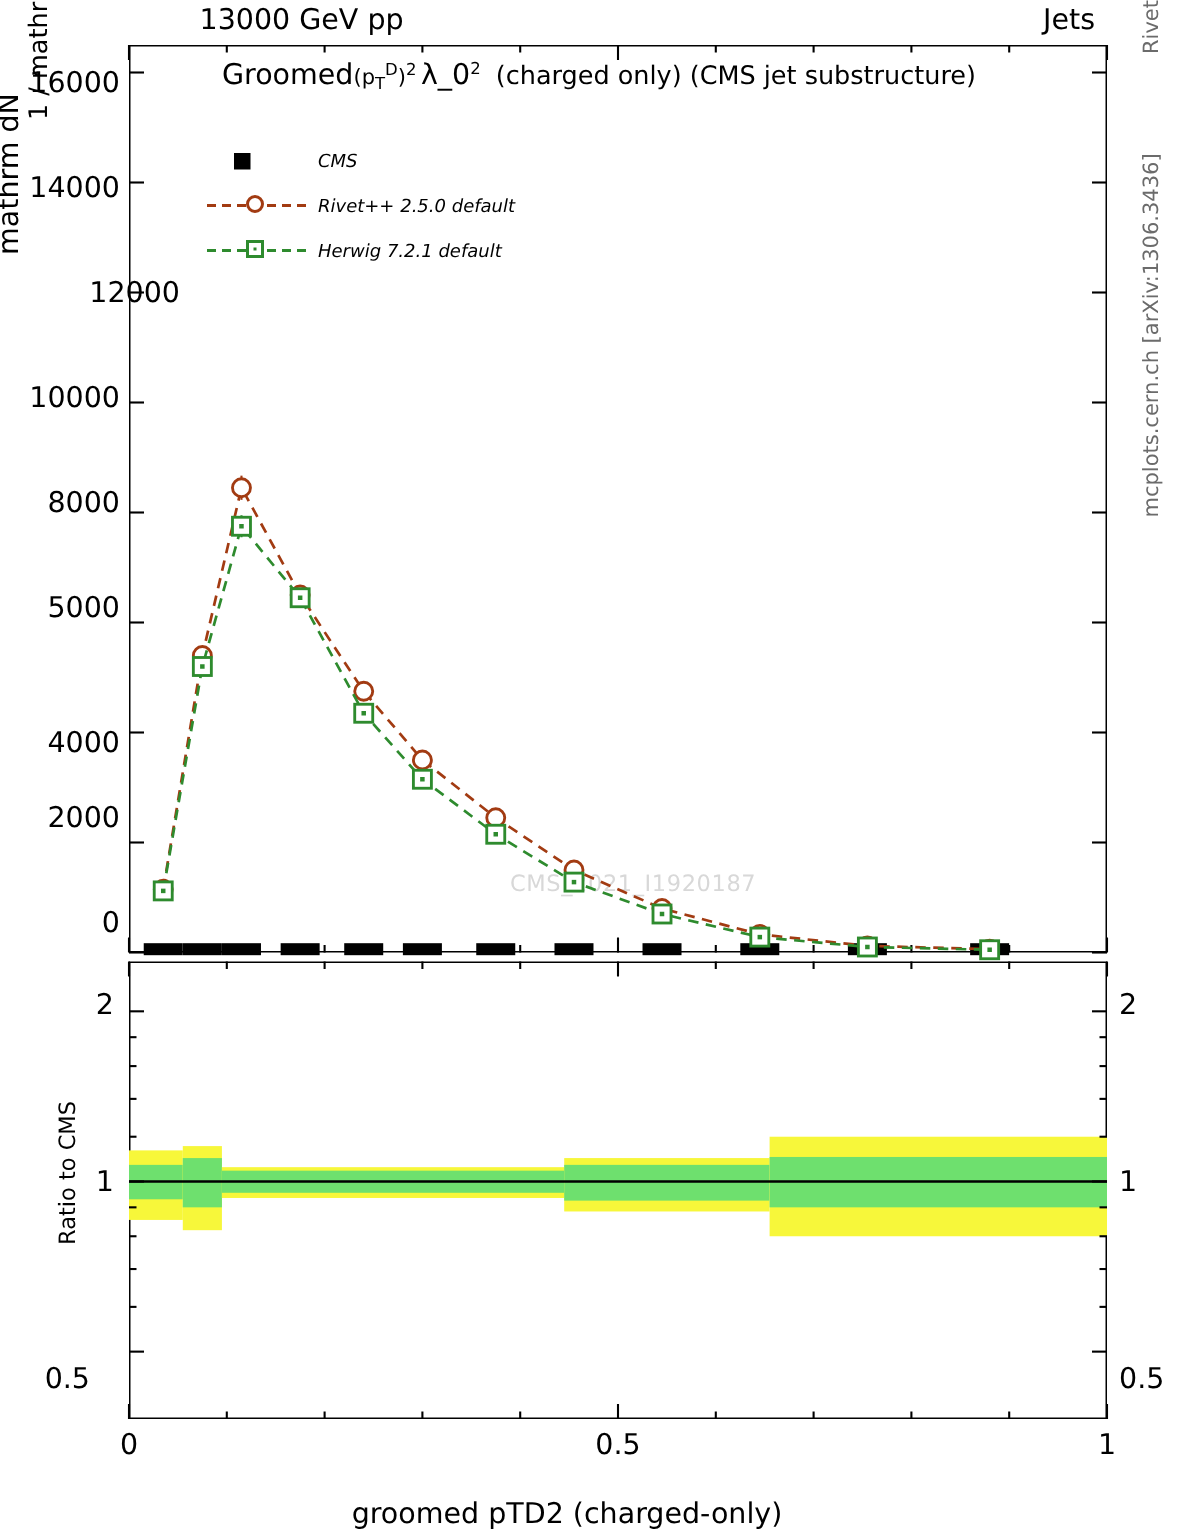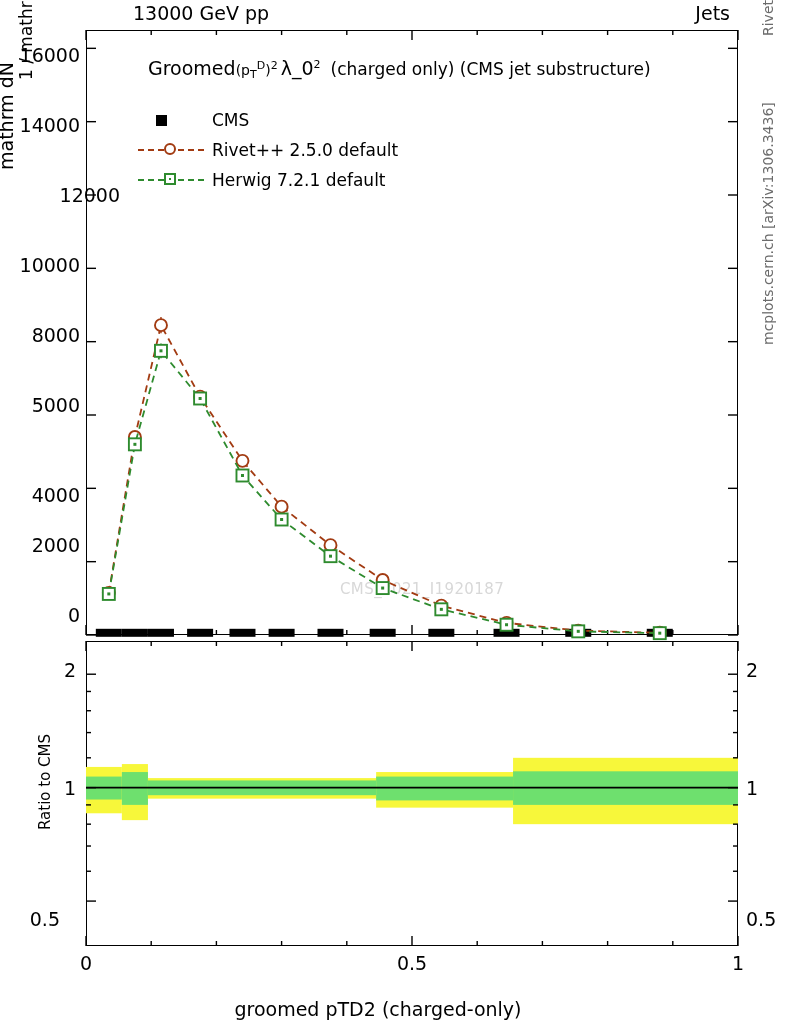--- a/index.html
+++ b/index.html
@@ -45,26 +45,26 @@
   .ytick-lbl{position:absolute;right:0;font-size:19px;text-align:right;width:80px;}
   .xtick-lbl{position:absolute;font-size:19px;text-align:center;width:60px;}
   .rtick-lbl-l{position:absolute;font-size:19px;text-align:right;width:56px;}
   .rtick-lbl-r{position:absolute;font-size:19px;text-align:left;width:56px;}
 
   
   .rside{position:absolute;font-size:14px;color:#6b6b6b;white-space:nowrap;
          transform:rotate(-90deg);transform-origin:left top;}
 
   
-  .plot-title{position:absolute;left:148px;top:57px;font-size:18px;white-space:nowrap;}
+  .plot-title{position:absolute;left:148px;top:39px;font-size:18px;white-space:nowrap;}
   .plot-title .big{font-size:19px;}
   .plot-title .sm{font-size:14px;}
 
   
-  .legend{position:absolute;left:138px;top:105px;font-size:17px;}
+  .legend{position:absolute;left:138px;top:92px;font-size:12px;font-style:italic;}
   .legend .row{height:30px;display:flex;align-items:center;}
   .legend .marker{width:66px;height:22px;position:relative;margin-right:8px;}
   .legend .txt{white-space:nowrap;}
 
   .lmk-sq{position:absolute;left:18px;top:6px;width:11px;height:11px;background:#000;}
   .lmk-line{position:absolute;left:0;top:10px;width:66px;height:0;border-top:2px dashed;}
   .lmk-circ{position:absolute;left:26px;top:4px;width:12px;height:12px;border:2px solid #a23b12;border-radius:50%;background:#fff;box-sizing:border-box;}
   .lmk-sq2{position:absolute;left:26px;top:4px;width:12px;height:12px;border:2px solid #2e8b2e;background:#fff;box-sizing:border-box;}
   .lmk-sq2:after{content:"";position:absolute;left:3px;top:3px;width:2px;height:2px;background:#2e8b2e;}
 

